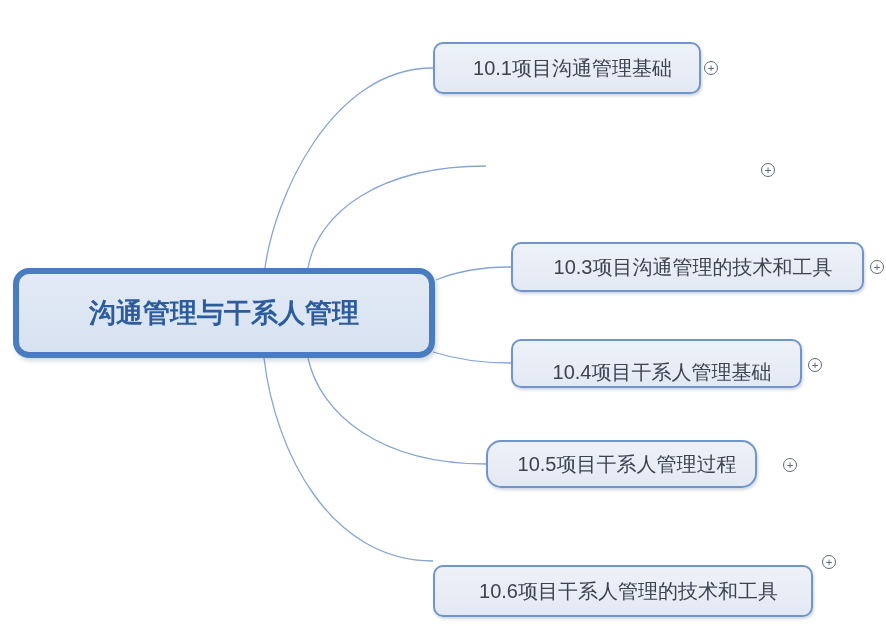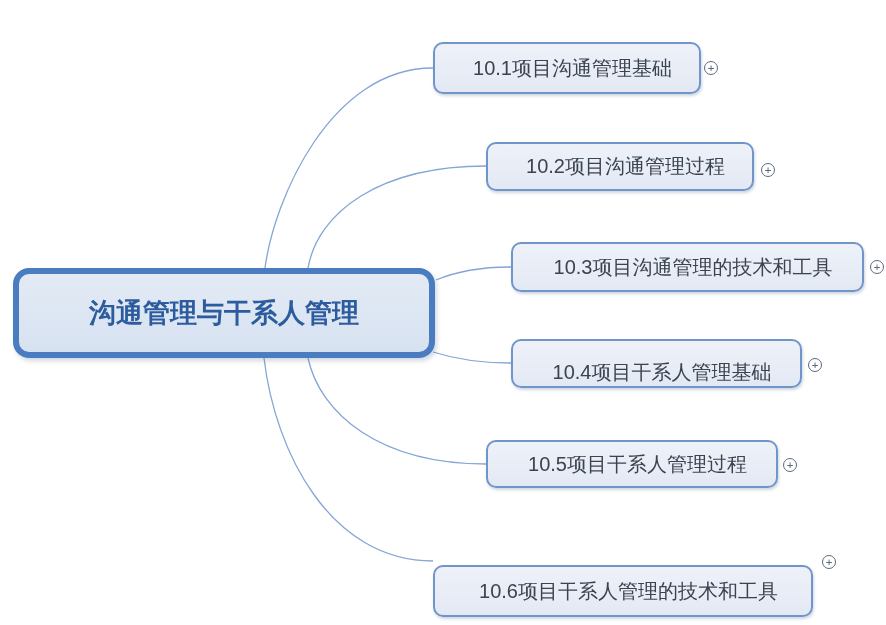--- a/index.html
+++ b/index.html
@@ -102,36 +102,33 @@
 
   <div class="node root-node" style="left:13px; top:268px; width:422px; height:90px;">
     <span>沟通管理与干系人管理</span>
   </div>
 
   <div class="node branch-node" style="left:433px; top:42px; width:268px; height:52px;">
     <span>10.1项目沟通管理基础</span>
   </div>
   <div class="expand-icon" style="left:704px; top:61px;">+</div>
 
-  <div class="node branch-node" style="left:486px; top:142px; width:268px; height:49px;">
-    <span>10.2项目沟通管理过程</span>
-  </div>
   <div class="expand-icon" style="left:761px; top:163px;">+</div>
 
   <div class="node branch-node" style="left:511px; top:242px; width:353px; height:50px;text-align:center;">
     <span>10.3项目沟通管理的技术和工具</span>
   </div>
   <div class="expand-icon" style="left:870px; top:260px;">+</div>
 
   <div class="node branch-node" style="left:511px; top:339px; width:291px; height:49px;align-items:flex-end;">
     <span>10.4项目干系人管理基础</span>
   </div>
   <div class="expand-icon" style="left:808px; top:358px;">+</div>
 
-  <div class="node branch-node" style="left:486px; top:440px; width:292px; height:48px;">
+  <div class="node branch-node" style="left:486px; top:440px; width:271px; height:48px;border-radius:15px;">
     <span>10.5项目干系人管理过程</span>
   </div>
   <div class="expand-icon" style="left:783px; top:458px;">+</div>
 
   <div class="node branch-node" style="left:433px; top:565px; width:380px; height:52px;text-align:center;">
     <span>10.6项目干系人管理的技术和工具</span>
   </div>
   <div class="expand-icon" style="left:822px; top:555px;">+</div>
 
 </div>

